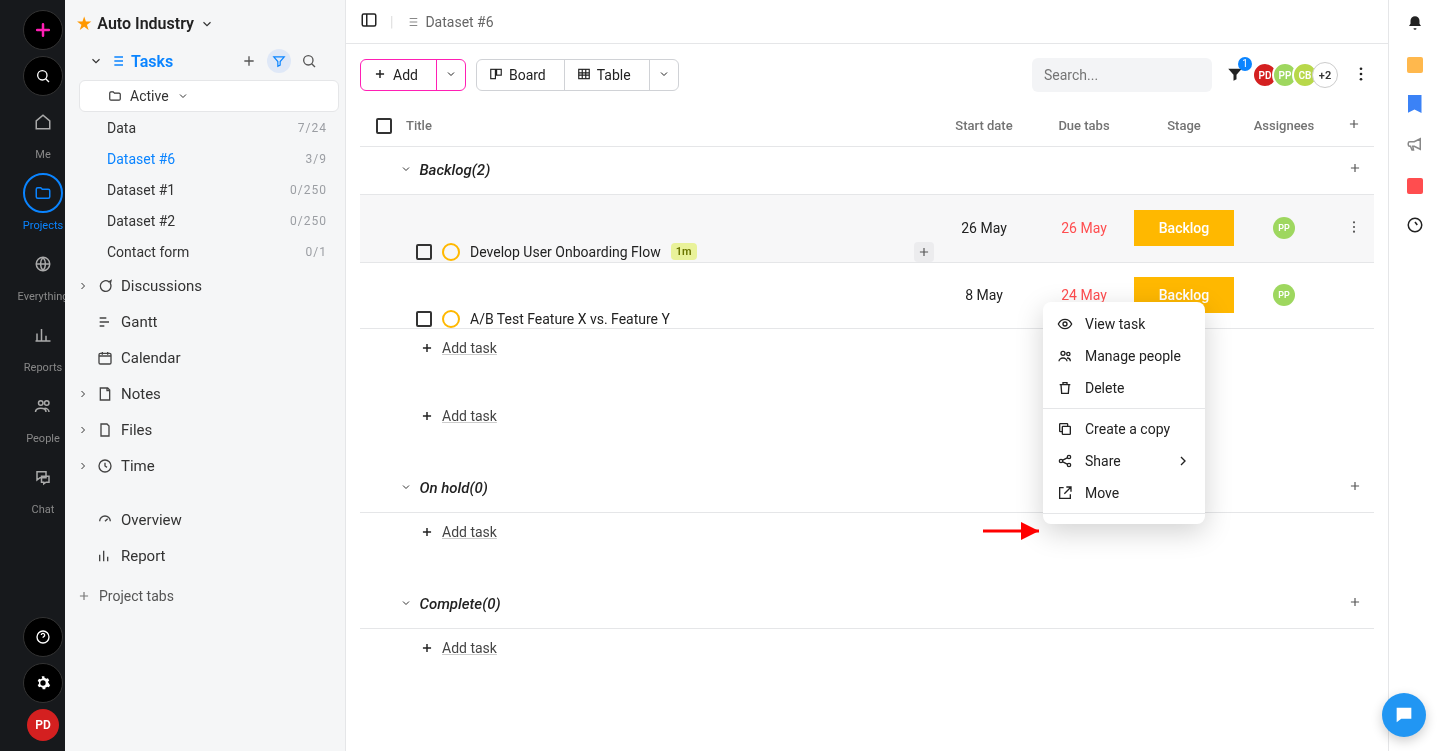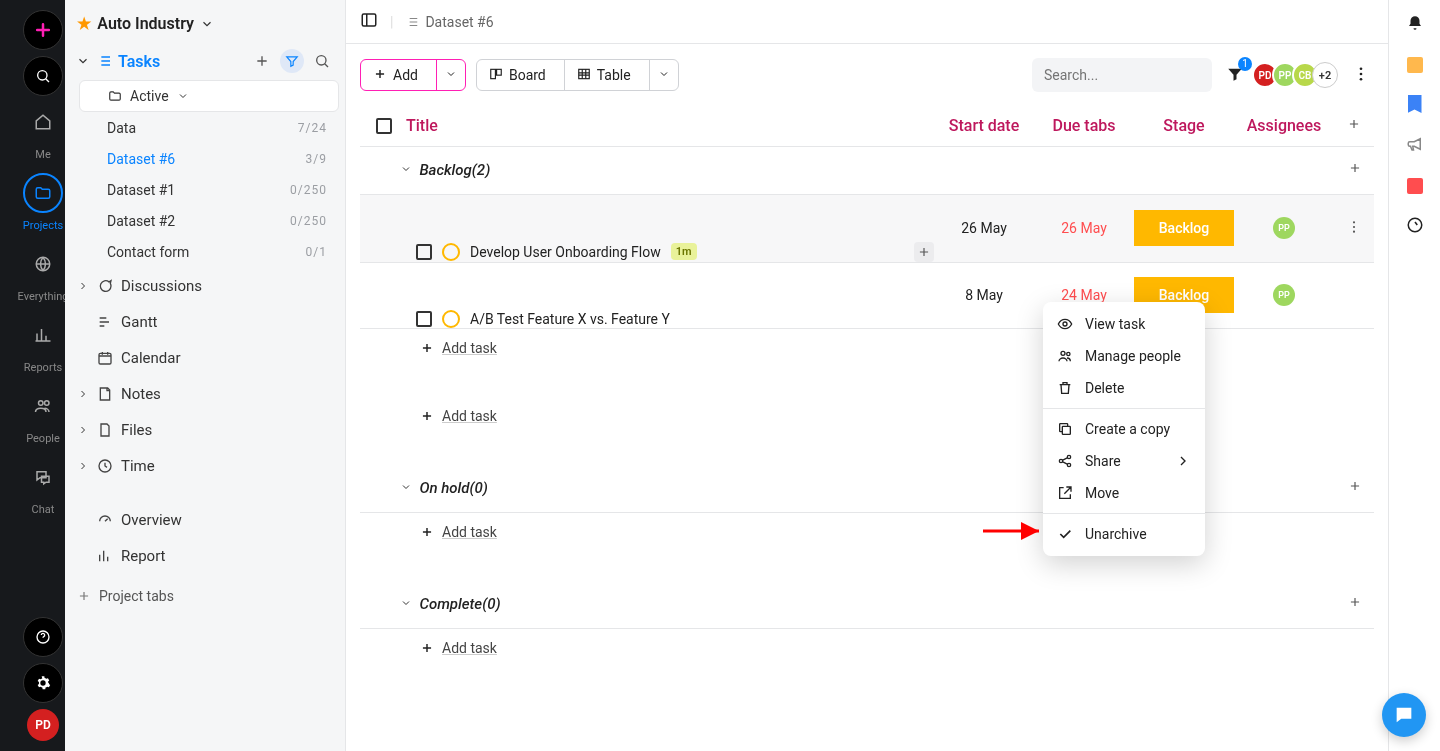--- a/index.html
+++ b/index.html
@@ -22,21 +22,21 @@
   .rail-add svg path{stroke:var(--pink);}
   .rail-item{display:flex;flex-direction:column;align-items:center;margin-bottom:12px;font-size:11px;color:#888;}
   .rail-item.active{color:var(--blue);}
   .rail-item.active .rail-btn{border:2px solid var(--blue);}
   .rail-spacer{flex:1;}
   .rail-avatar{width:32px;height:32px;border-radius:50%;background:#d42020;color:#fff;font-size:12px;font-weight:600;display:flex;align-items:center;justify-content:center;margin-bottom:10px;}
   
   .sidebar{width:281px;background:var(--bg-sidebar);border-right:1px solid var(--border);display:flex;flex-direction:column;flex-shrink:0;}
   .proj-title{display:flex;align-items:center;gap:6px;padding:14px 12px 10px 12px;font-weight:600;font-size:16px;}
   .star{color:#ff9800;}
-  .section-header{display:flex;align-items:center;padding:6px 11px;gap:6px;justify-content:flex-end;}
+  .section-header{display:flex;align-items:center;padding:6px 24px;gap:6px;justify-content:flex-end;}
   .section-header .title{color:var(--blue);font-weight:600;font-size:16px;flex:1;display:flex;align-items:center;gap:6px;}
   .icon-btn-sm{width:24px;height:24px;display:flex;align-items:center;justify-content:center;color:#555;border-radius:4px;}
   .filter-active{background:#dfe8f7;border-radius:50%;color:var(--blue);}
   .tree{padding-left:8px;}
   .tree-item{display:flex;align-items:center;padding:7px 12px 7px 28px;font-size:14px;color:#333;justify-content:space-between;border-radius:6px;margin:1px 6px;}
   .tree-item.active-folder{background:#fff;border:1px solid var(--border);}
   .tree-item .count{color:var(--gray-text);font-size:12px;letter-spacing:1px;}
   .tree-item.selected{color:var(--blue);}
   .nav-item{display:flex;align-items:center;gap:8px;padding:9px 12px;color:#333;font-size:15px;}
   .nav-item .chev{color:#555;}
@@ -58,21 +58,21 @@
   .avatar-stack{display:flex;align-items:center;}
   .av{width:26px;height:26px;border-radius:50%;display:flex;align-items:center;justify-content:center;font-size:10px;font-weight:600;color:#fff;margin-left:-6px;border:2px solid #fff;}
   .av.red{background:#d42020;}
   .av.green{background:var(--green);}
   .av.lime{background:#b8d84a;}
   .av.more{background:#fff;color:#333;border:1px solid #ccc;font-size:11px;}
   
   .table-wrap{flex:1;overflow:auto;position:relative; padding:0 14px;}
   table{width:100%;border-collapse:collapse;}
   th,td{border-bottom:1px solid var(--border);padding:0;}
-  th{height:40px;color:#be185d;font-weight:500;font-size:16px;text-align:center;background:#fff;}
+  th{height:40px;color:#737373;font-weight:500;font-size:13px;text-align:center;background:#fff;}
   th.title-col{text-align:left;padding-left:16px;}
   .col-title{width:auto;}
   .col-start,.col-due{width:100px;}
   .col-stage{width:100px;}
   .col-assign{width:100px;}
   .col-add{width:40px;}
   .group-row td{height:48px;padding-left:40px;font-weight:500;font-size:15px;position:relative;font-style:italic;}
   .group-row .plus{position:absolute;right:12px;top:50%;transform:translateY(-50%);color:#555;}
   .task-row td{height:40px;font-size:14px;text-align:center;}
   .task-row td.title-cell{text-align:left;padding-left:56px;}
@@ -582,26 +582,20 @@
             <path d="m9 6 6 6-6 6"></path>
           </svg>
       </div>
       <div class="cm-item">
         <svg viewBox="0 0 24 24" fill="none" stroke="#222" stroke-width="2">
             <path d="M14 3h7v7M21 3 11 13M10 4H4v16h16v-6"></path>
           </svg>
         <span>Move</span>
       </div>
       <div class="cm-sep"></div>
-      <div class="cm-item">
-        <svg viewBox="0 0 24 24" fill="none" stroke="#222" stroke-width="2.5">
-            <path d="m5 12 5 5L20 7"></path>
-          </svg>
-        <span>Unarchive</span>
-      </div>
     </div>
 
     <svg class="arrow" width="70" height="20">
       <defs>
           <marker id="ah" markerWidth="8" markerHeight="8" refX="6" refY="3" orient="auto">
             <path d="M0 0 6 3 0 6z" fill="#ff0000"></path>
           </marker>
         </defs>
       <line x1="0" y1="10" x2="56" y2="10" stroke="#ff0000" stroke-width="3" marker-end="url(#ah)"></line>
     </svg>

